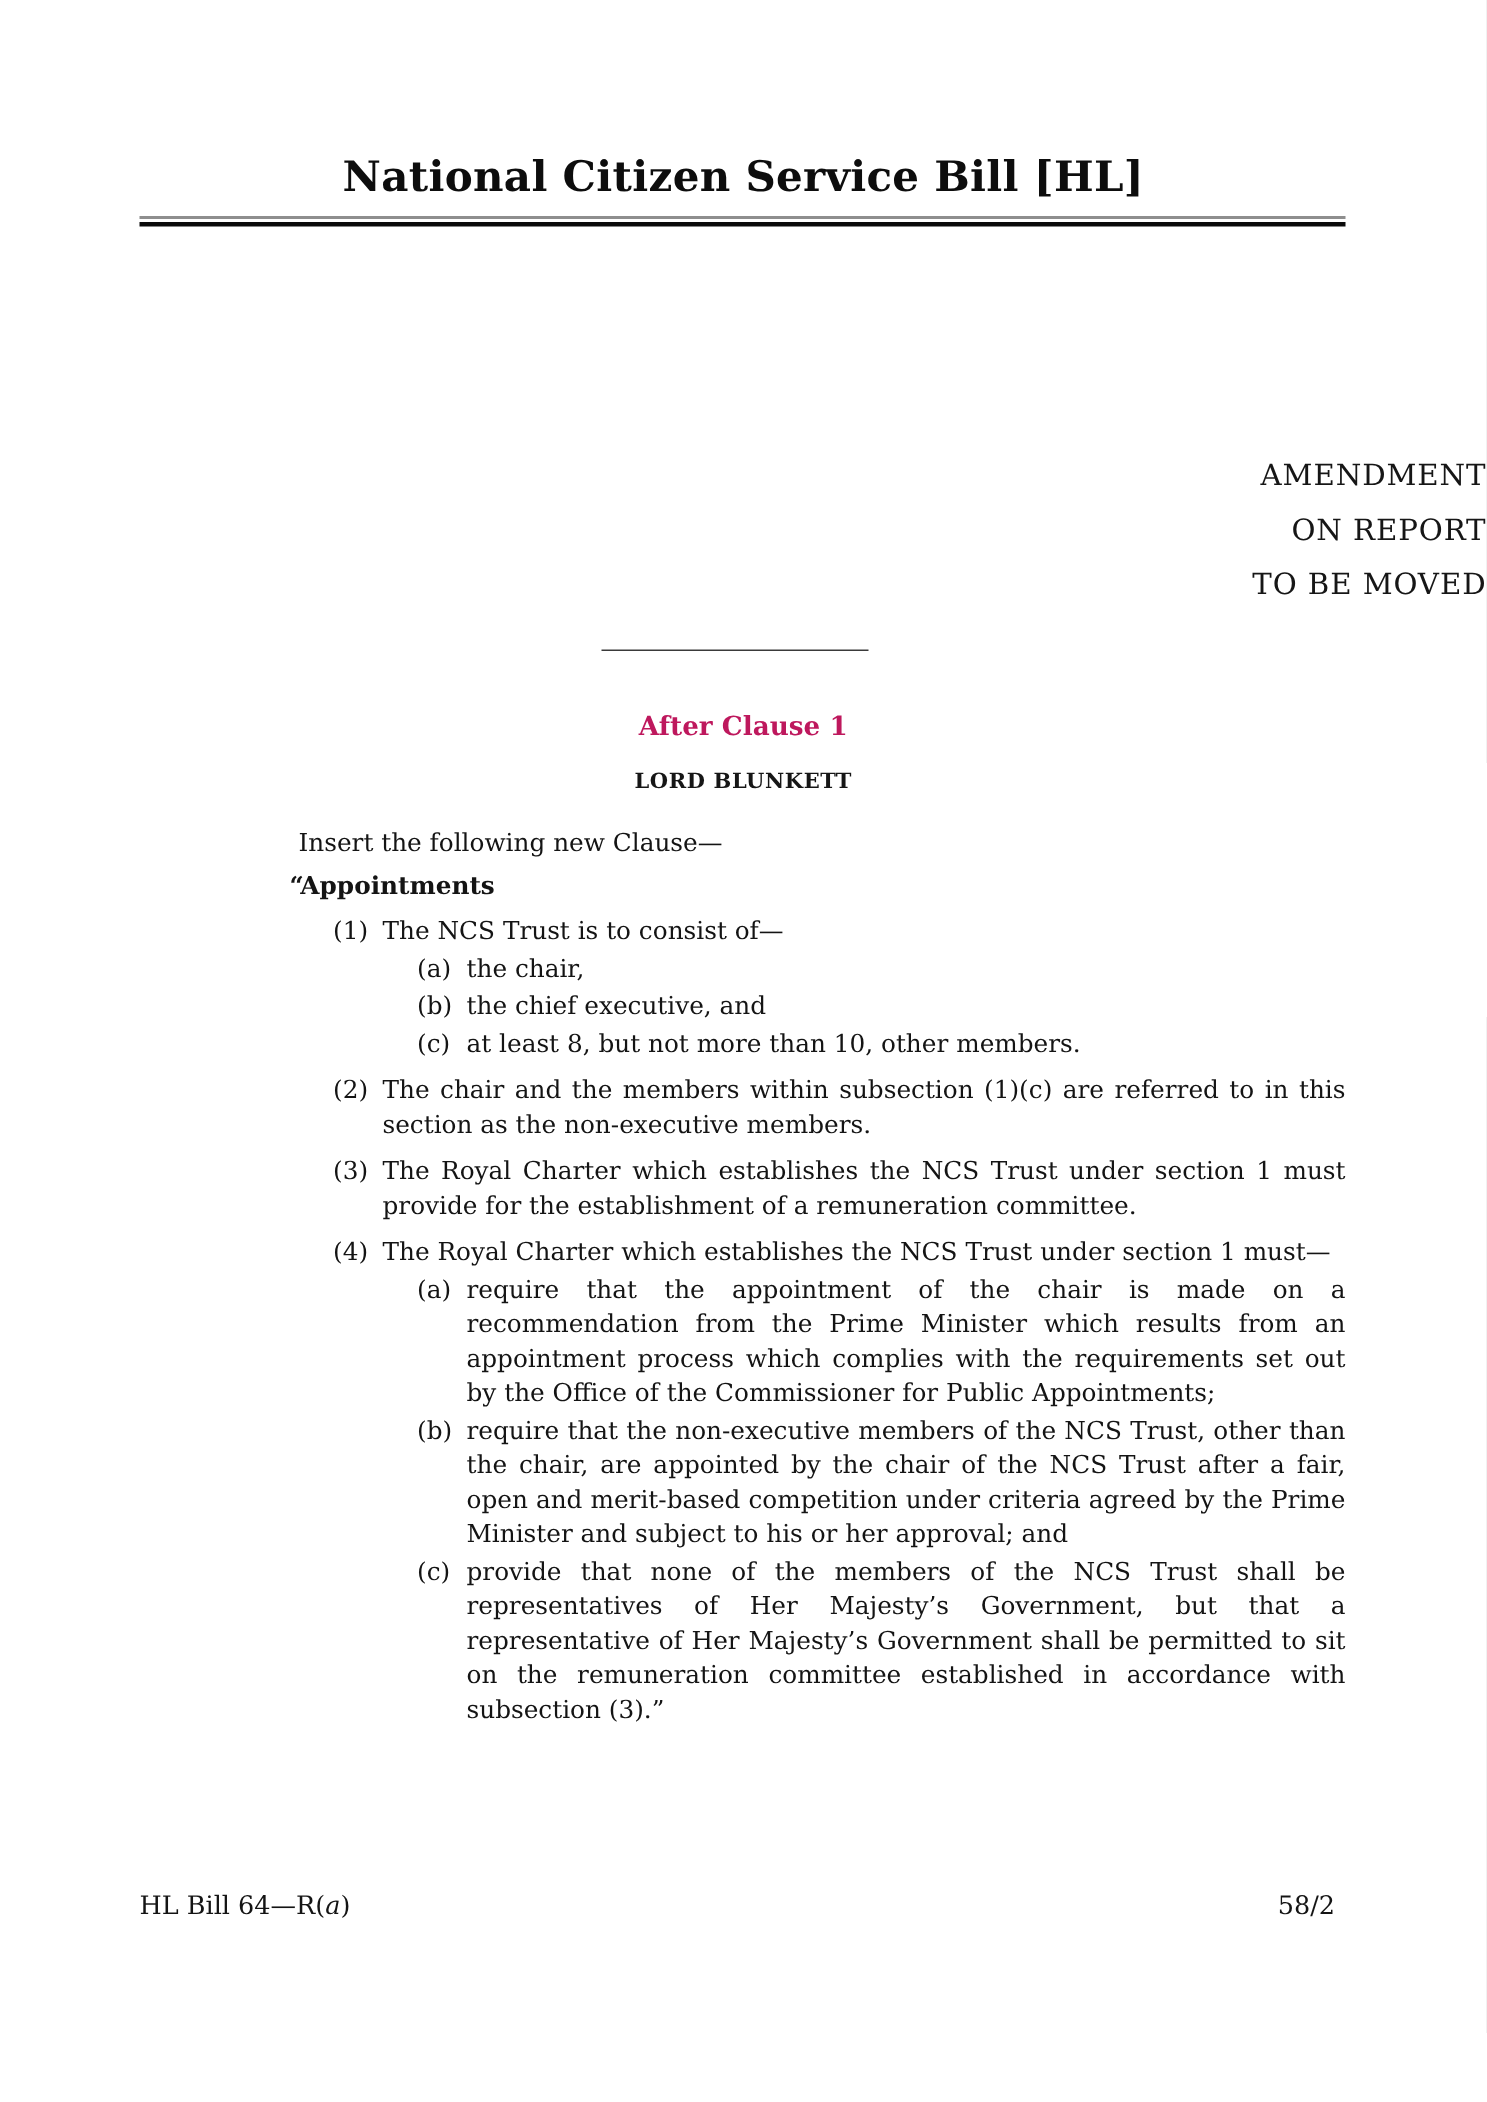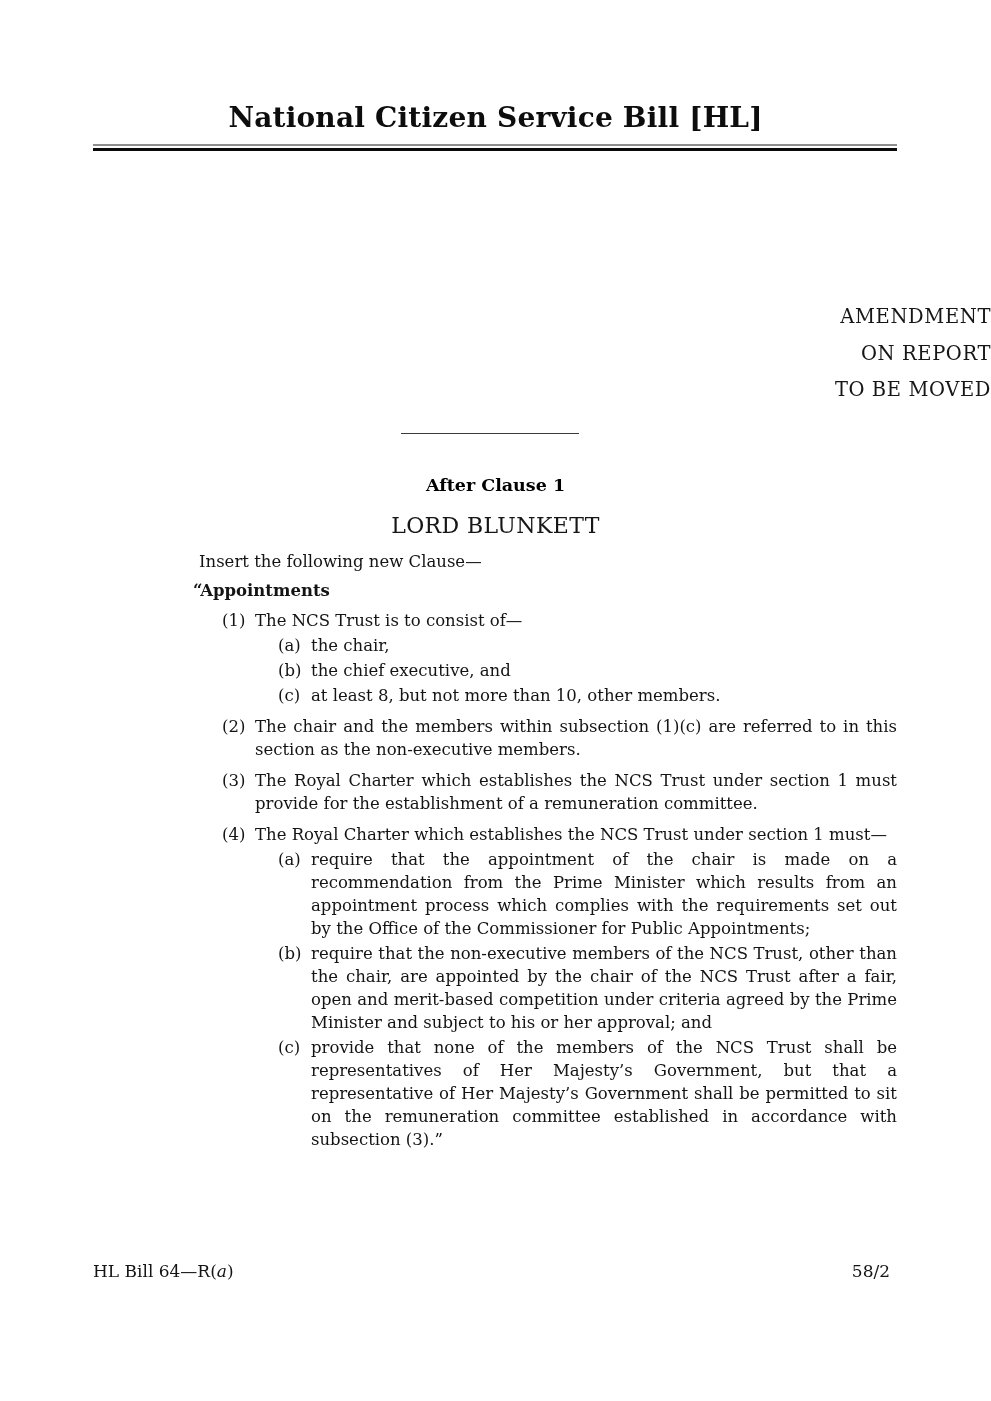--- a/index.html
+++ b/index.html
@@ -63,31 +63,32 @@
   }
   .clause-heading {
     position: absolute;
     top: 475px;
     left: 0;
     width: 100%;
     margin: 0;
     text-align: center;
     font-size: 17.5px;
     font-weight: bold;
-    color: #000000;
+    color: #be185d;
   }
   .mover-name {
     position: absolute;
     top: 513px;
     left: 0;
     width: 100%;
     text-align: center;
-    font-size: 22px;
+    font-size: 14px;
     letter-spacing: 0.4px;
     color: #161616;
+    font-weight: bold;
   }
 
   
   .content {
     position: absolute;
     top: 550px;
     left: 199px;
     width: 698px;
     font-size: 16.5px;
     line-height: 23px;

